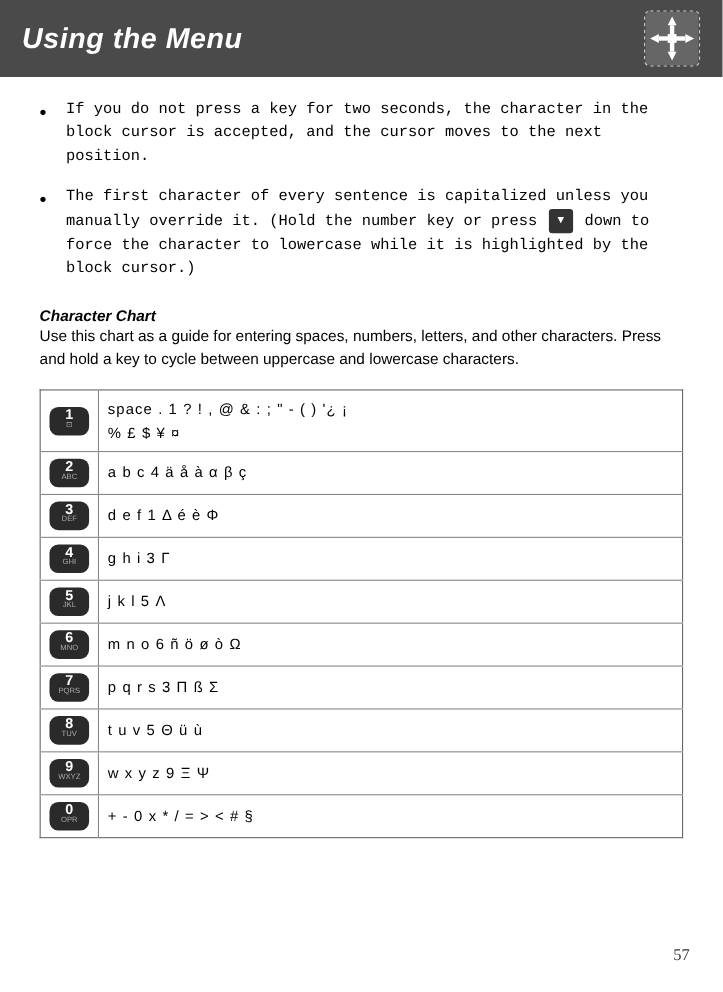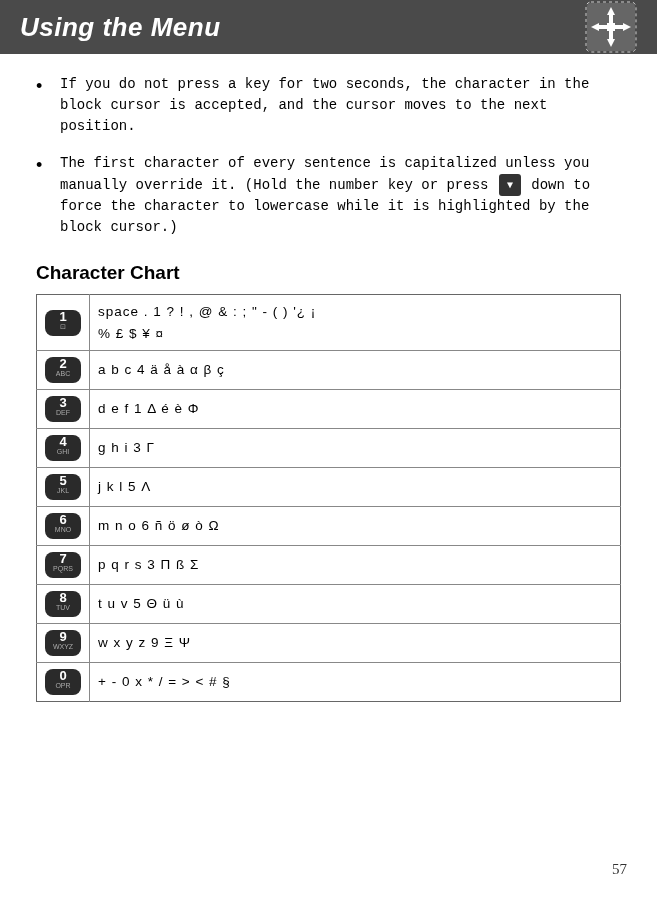--- a/index.html
+++ b/index.html
@@ -14,21 +14,21 @@
       position: relative;
     }
 
     
     .header {
       background: #4a4a4a;
       display: flex;
       align-items: center;
       justify-content: space-between;
       padding: 10px 20px;
-      height: 54px;
+      height: 70px;
     }
 
     .header-title {
       font-size: 26px;
       font-style: italic;
       font-weight: bold;
       color: #ffffff;
       letter-spacing: 0.5px;
     }
 
@@ -84,23 +84,23 @@
       color: white;
       font-size: 10px;
       position: absolute;
       top: 50%;
       left: 50%;
       transform: translate(-50%, -50%);
     }
 
     
     .section-title {
-      font-size: 19px;
+      font-size: 14px;
       font-weight: bold;
-      margin-bottom: 10px;
+      font-style: italic;
       margin-top: 6px;
     }
 
     
     .section-desc {
       line-height: 1.55;
       margin-bottom: 16px;
     }
 
     
@@ -215,20 +215,21 @@
       <span class="bullet-dot">•</span>
       <span class="bullet-text">
         <span>The first character of every sentence is capitalized unless you manually override it. (Hold the number key or press</span>
         <span class="inline-icon"></span>
         <span>down to force the character to lowercase while it is highlighted by the block cursor.)</span>
       </span>
     </li>
   </ul>
 
   <div class="section-title">Character Chart</div>
+  <div class="section-desc">Use this chart as a guide for entering spaces, numbers, letters, and other characters. Press and hold a key to cycle between uppercase and lowercase characters.</div>
 
   <table class="char-table">
     <tbody id="chart-tbody">
     <tr>
           <td class="key-cell"><div class="key-btn"><span class="key-num">1</span><span class="key-sub">⊡</span></div></td>
           <td class="chars-cell">space  .  1  ?  !  ,  @  &amp;  :  ;  "  -  ( )  '¿  ¡<br>%  £  $  ¥  ¤</td>
         </tr>
         <tr>
           <td class="key-cell"><div class="key-btn"><span class="key-num">2</span><span class="key-sub">ABC</span></div></td>
           <td class="chars-cell">a  b  c  4  ä  å  à  α  β  ç</td>

